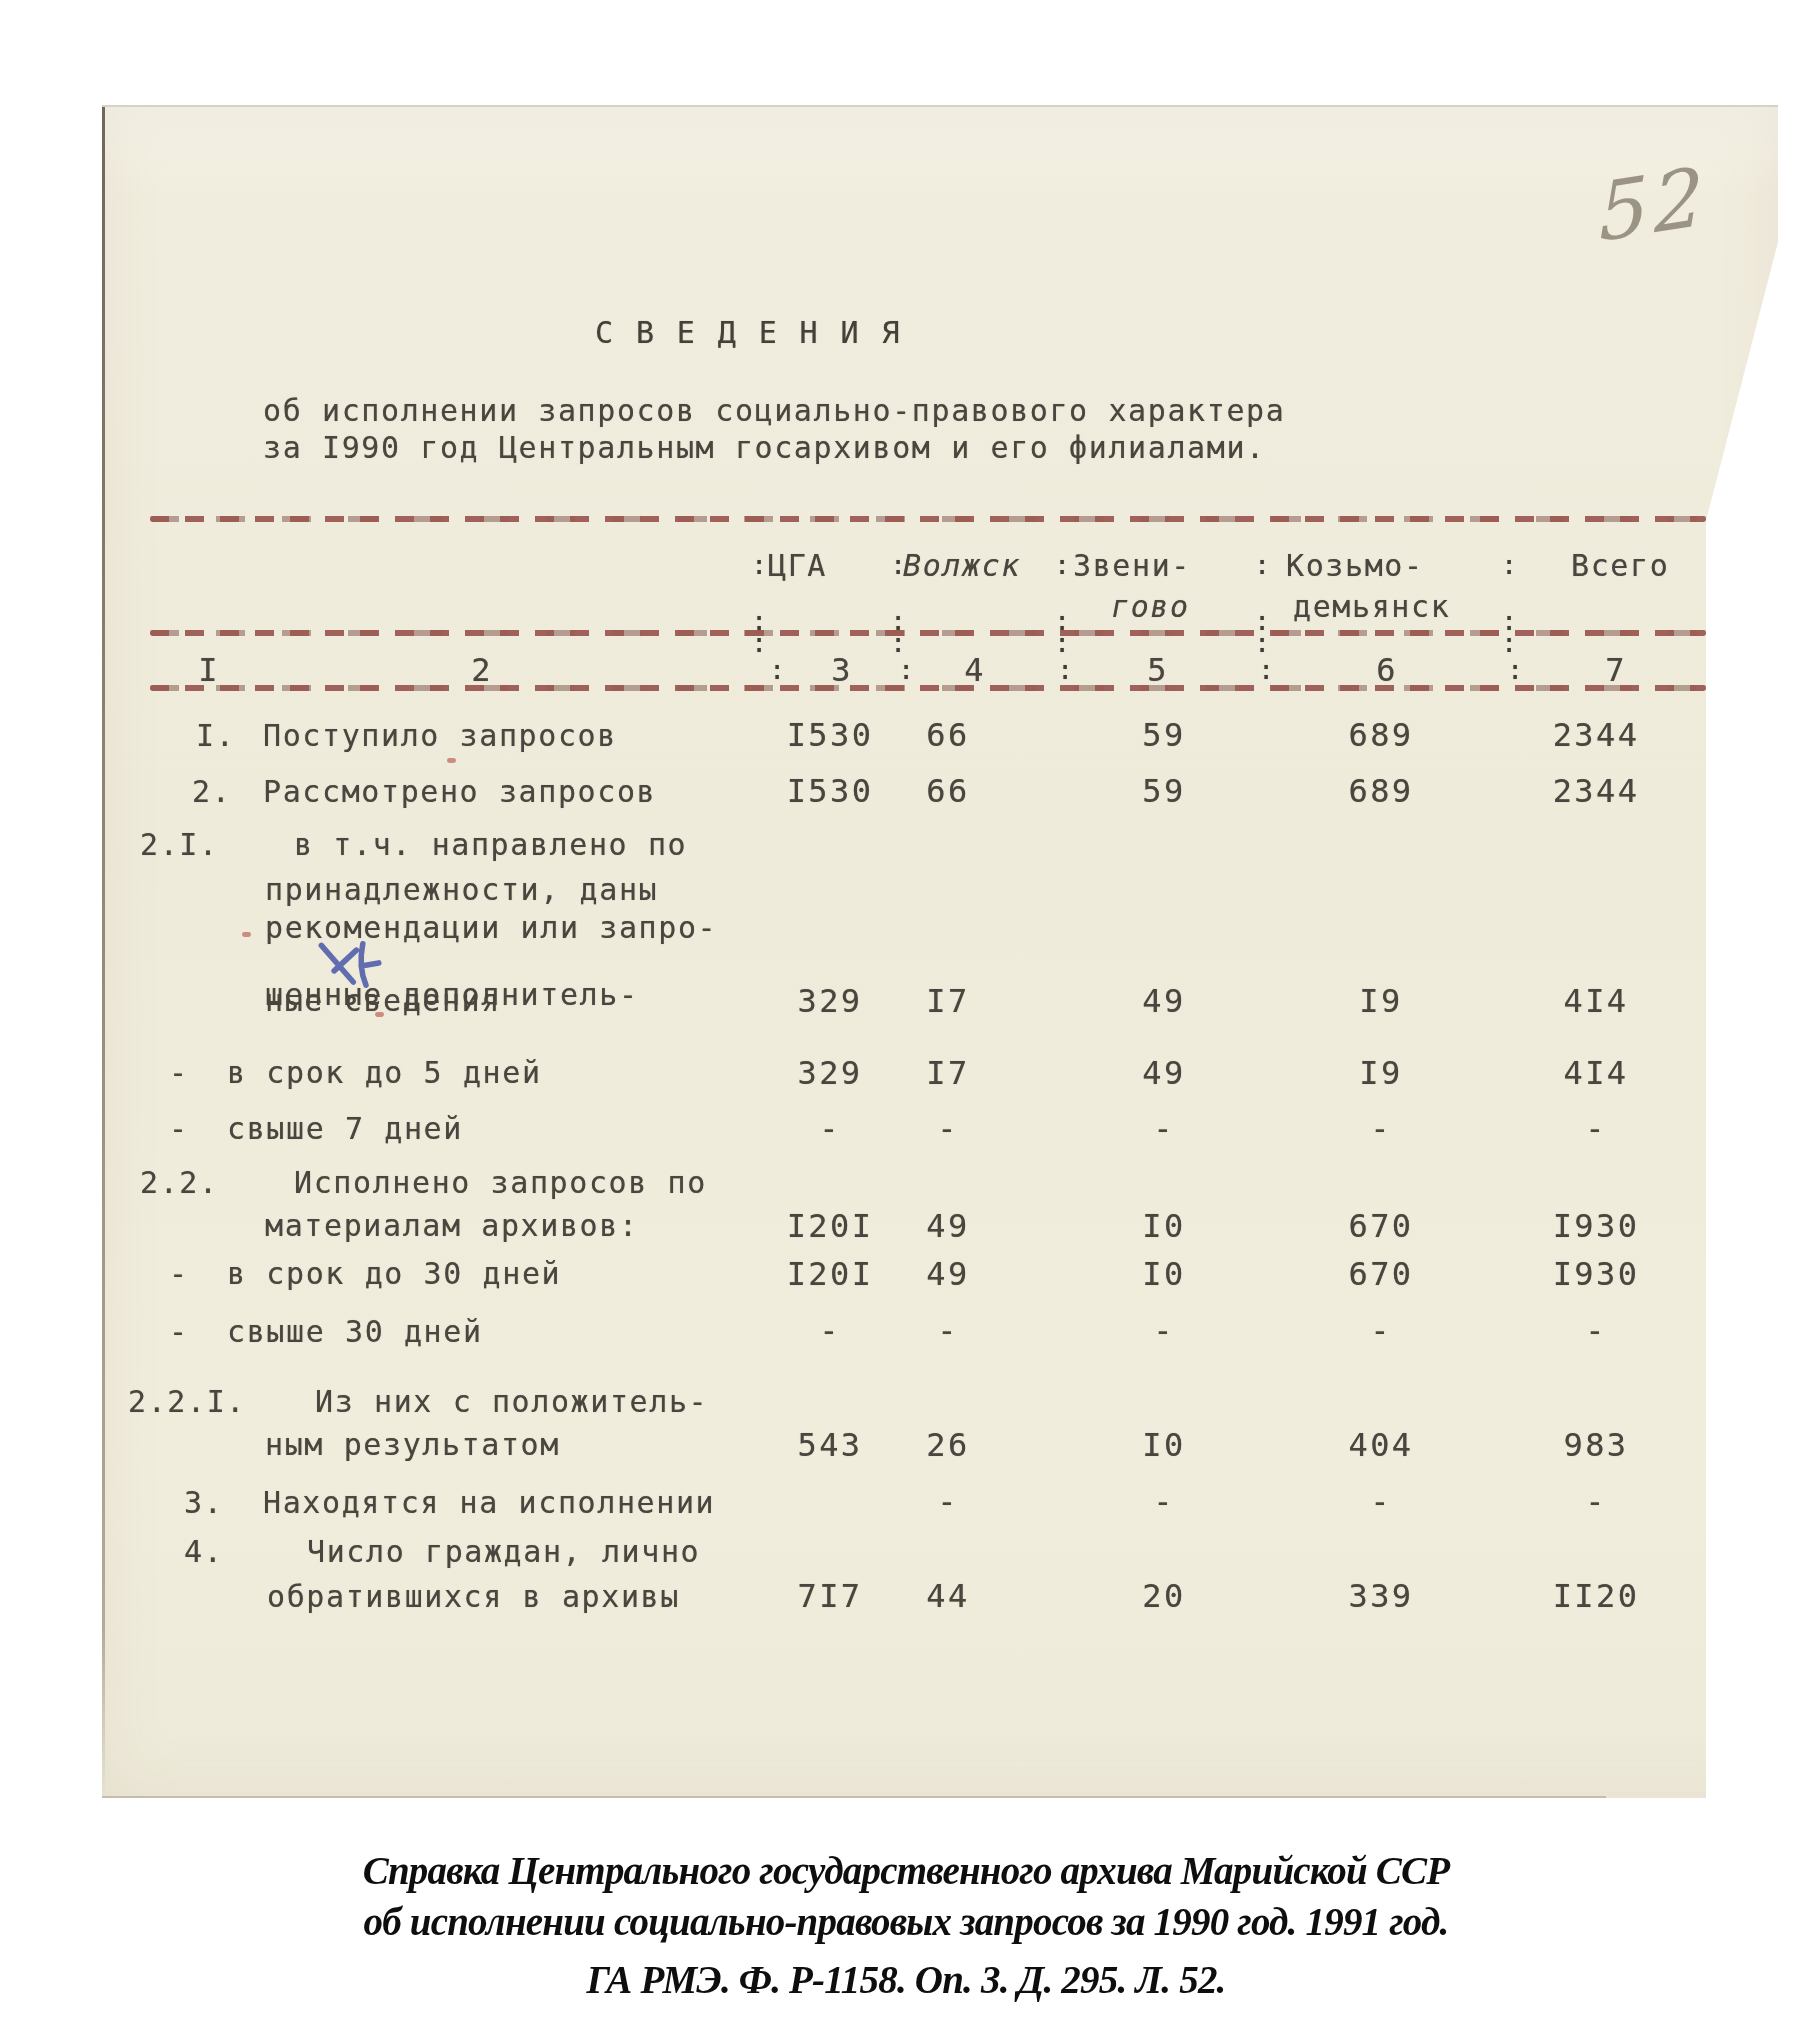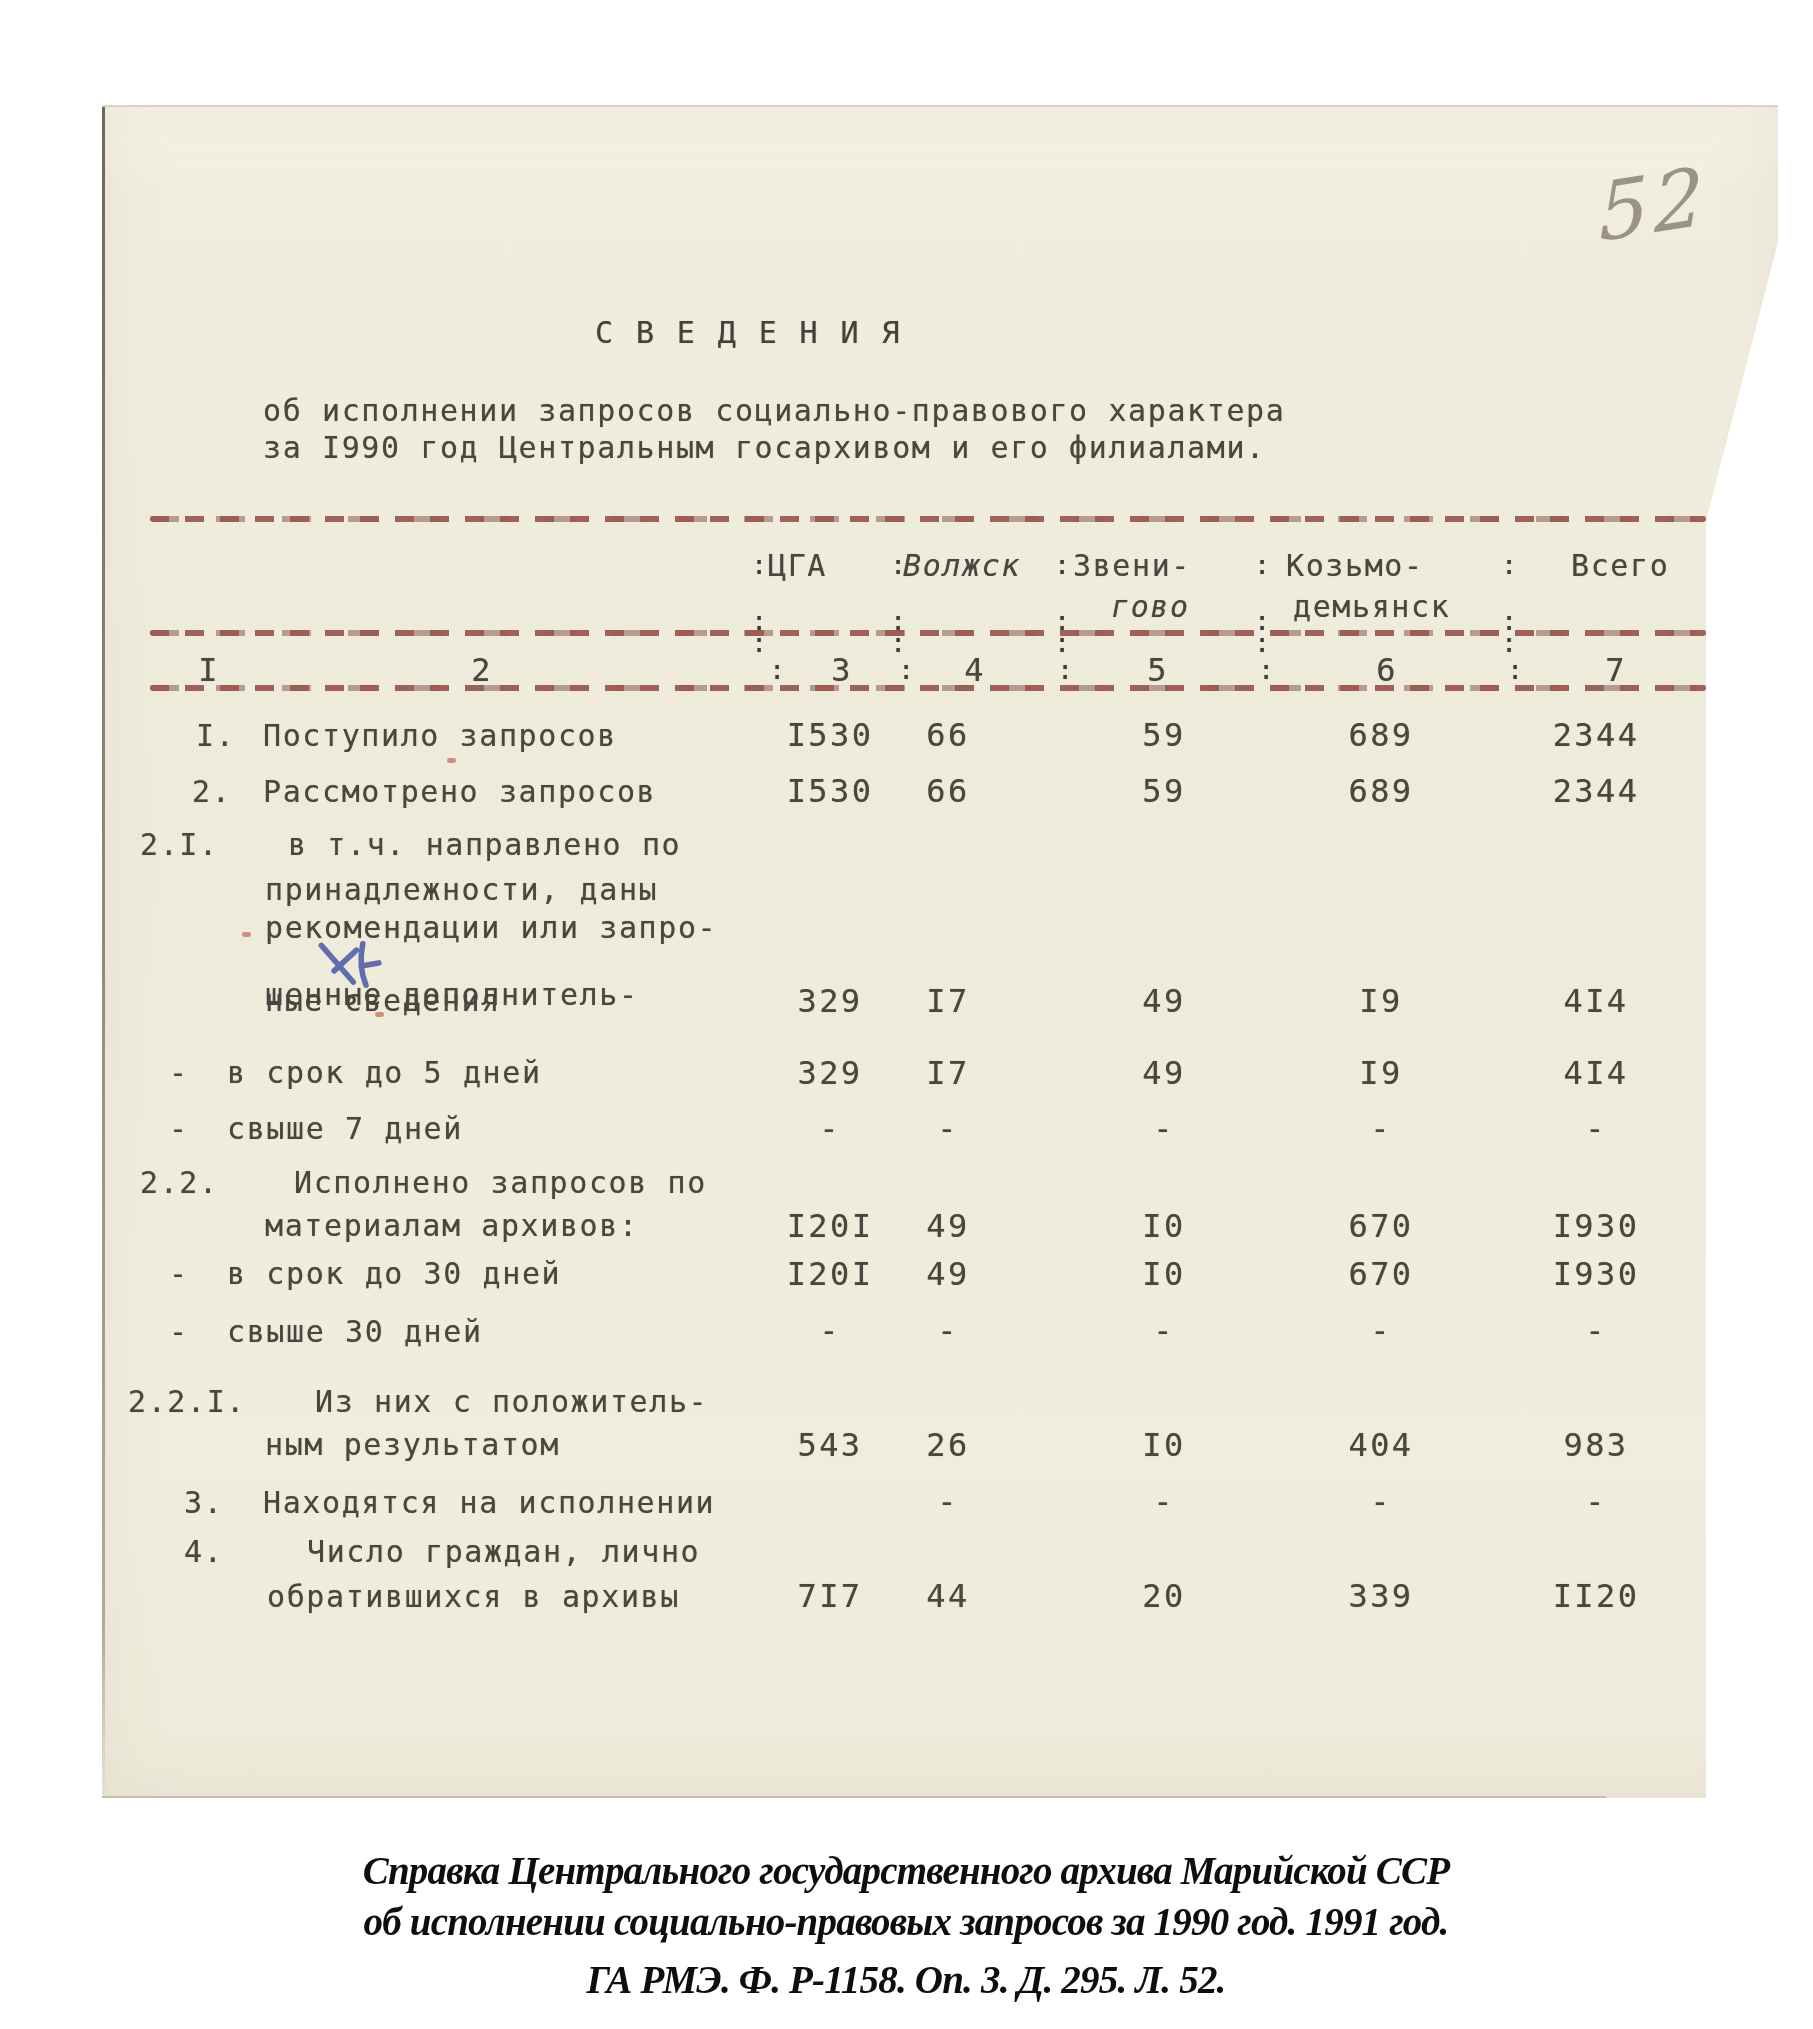--- a/index.html
+++ b/index.html
@@ -94,21 +94,21 @@
       <div class="typed val" style="left: 1381px; top: 719px;">689</div>
       <div class="typed val" style="left: 1596px; top: 719px;">2344</div>
       <div class="typed" style="left: 192px; top: 777px;">2.</div>
       <div class="typed" style="left: 263px; top: 777px;">Рассмотрено запросов</div>
       <div class="typed val" style="left: 830px; top: 775px;">I530</div>
       <div class="typed val" style="left: 948px; top: 775px;">66</div>
       <div class="typed val" style="left: 1164px; top: 775px;">59</div>
       <div class="typed val" style="left: 1381px; top: 775px;">689</div>
       <div class="typed val" style="left: 1596px; top: 775px;">2344</div>
       <div class="typed" style="left: 140px; top: 830px;">2.I.</div>
-      <div class="typed" style="left: 288px; top: 830px; text-align: center;">в т.ч. направлено по</div>
+      <div class="typed" style="left: 294px; top: 830px; text-align: center;">в т.ч. направлено по</div>
       <div class="typed" style="left: 265px; top: 875px;">принадлежности, даны</div>
       <div class="typed" style="left: 265px; top: 913px;">рекомендации или запро-</div>
       <div class="typed" style="left: 265px; top: 980px;">шенные дополнитель-</div>
       <div class="typed" style="left: 265px; top: 986px;">ные сведения</div>
       <div class="typed val" style="left: 830px; top: 985px;">329</div>
       <div class="typed val" style="left: 948px; top: 985px;">I7</div>
       <div class="typed val" style="left: 1164px; top: 985px;">49</div>
       <div class="typed val" style="left: 1381px; top: 985px;">I9</div>
       <div class="typed val" style="left: 1596px; top: 985px;">4I4</div>
       <div class="typed" style="left: 169px; top: 1058px;">-</div>

